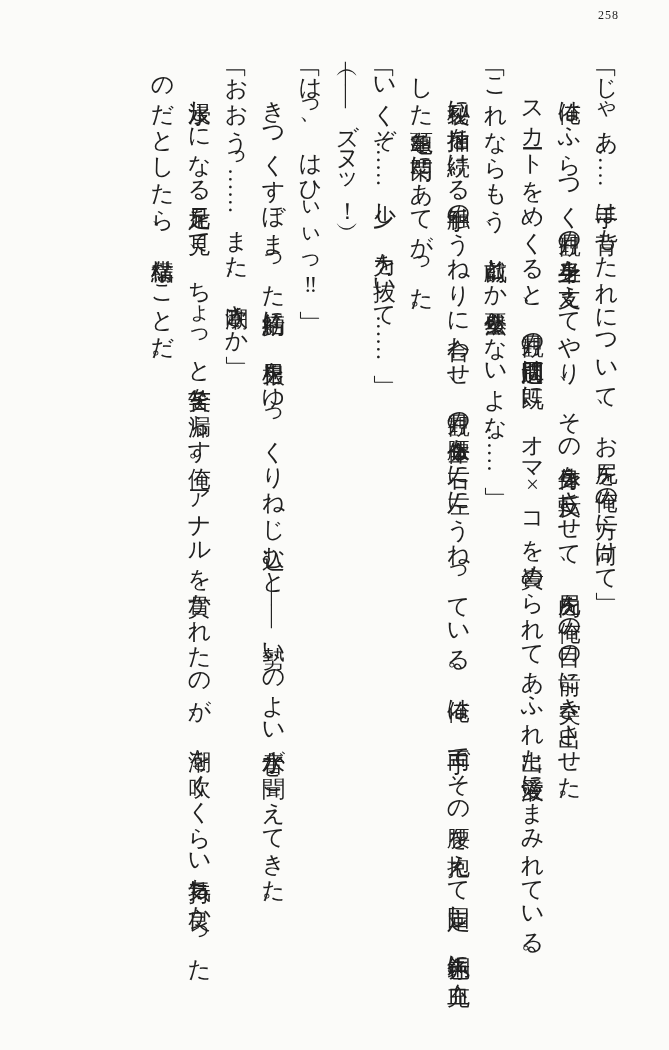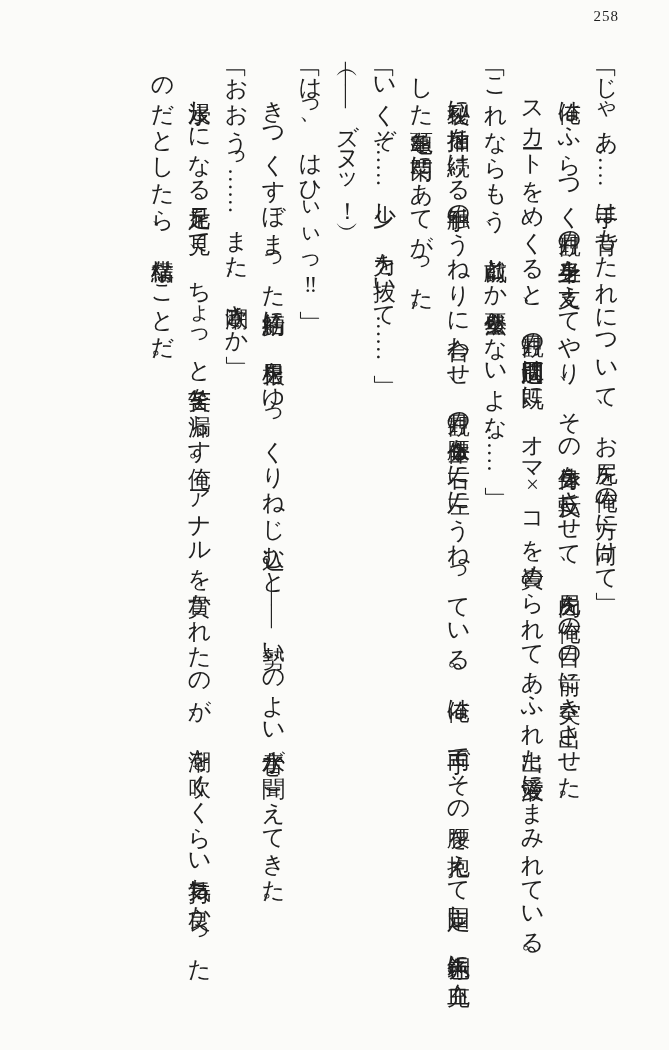--- a/index.html
+++ b/index.html
@@ -14,21 +14,21 @@
     margin: 0 auto;
     background: var(--paper, #fbfbf9);
     overflow: hidden;
     font-family: "Liberation Serif", "DejaVu Serif", serif;
     color: var(--ink, #1f1f1f);
   }
   .page-number {
     position: absolute;
     top: 8px;
     right: 50px;
-    font-size: 15px;
+    font-size: 12px;
     letter-spacing: 1px;
     color: var(--ink, #1f1f1f);
   }
   .text-block {
     position: absolute;
     top: 62px;
     right: 44px;
     height: 925px;
     writing-mode: vertical-rl;
     text-orientation: mixed;

